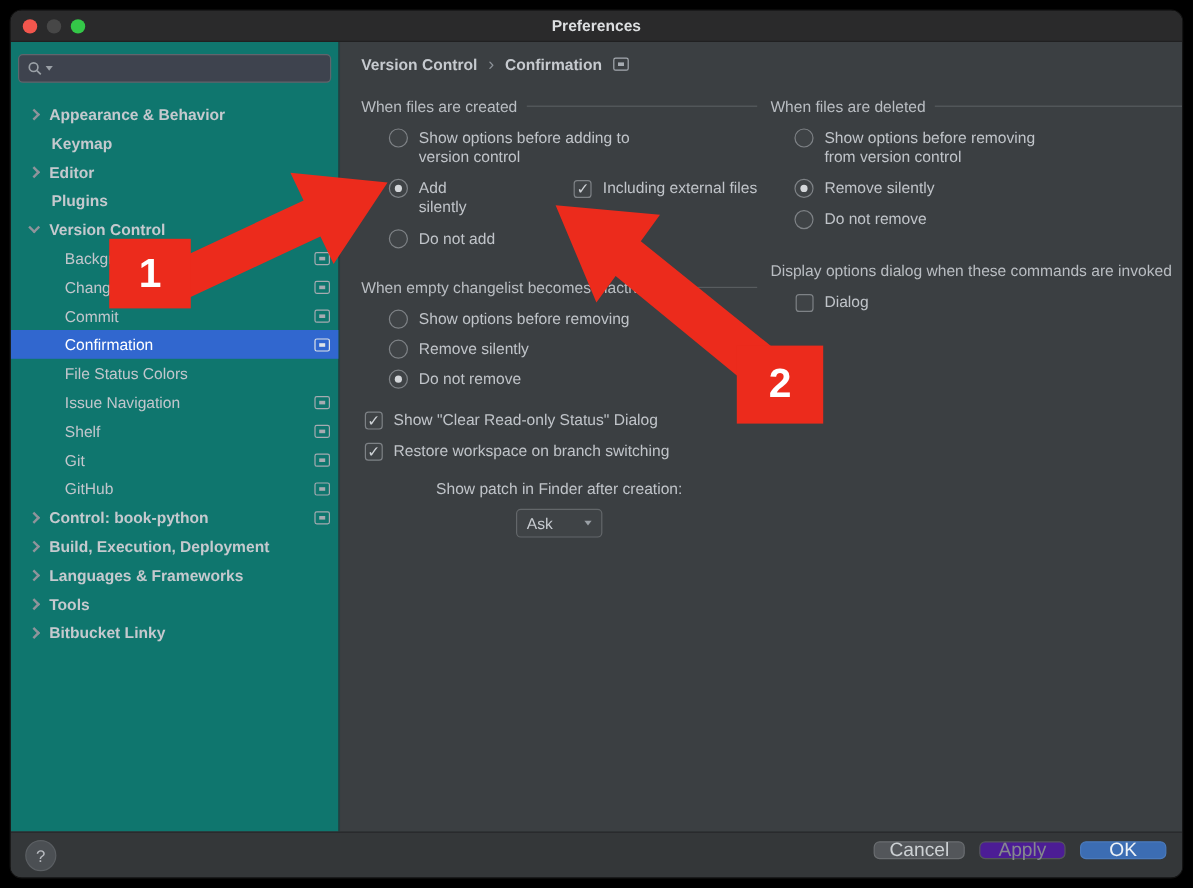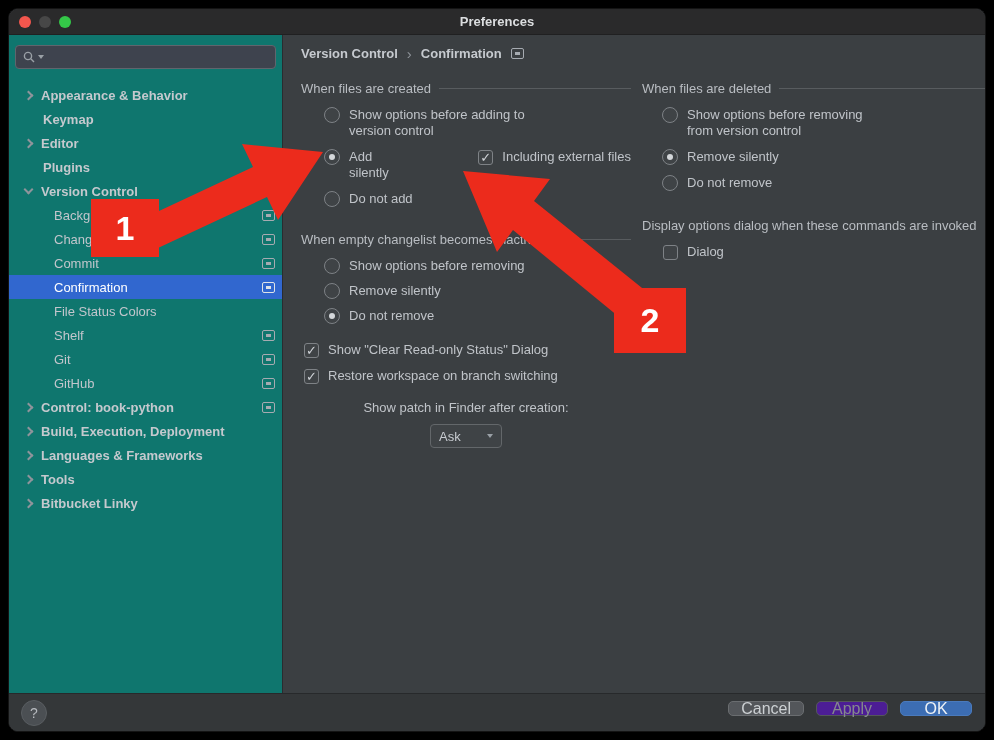--- a/index.html
+++ b/index.html
@@ -165,20 +165,24 @@
         <span class="mini-icon"></span>
       </div>
       <div class="row lvl1 sel">
         <span class="lbl">Confirmation</span>
         <span class="mini-icon"></span>
       </div>
       <div class="row lvl1">
         <span class="lbl">File Status Colors</span>
       </div>
       <div class="row lvl1">
+        <span class="lbl">Issue Navigation</span>
+        <span class="mini-icon"></span>
+      </div>
+      <div class="row lvl1">
         <span class="lbl">Shelf</span>
         <span class="mini-icon"></span>
       </div>
       <div class="row lvl1">
         <span class="lbl">Git</span>
         <span class="mini-icon"></span>
       </div>
       <div class="row lvl1">
         <span class="lbl">GitHub</span>
         <span class="mini-icon"></span>

